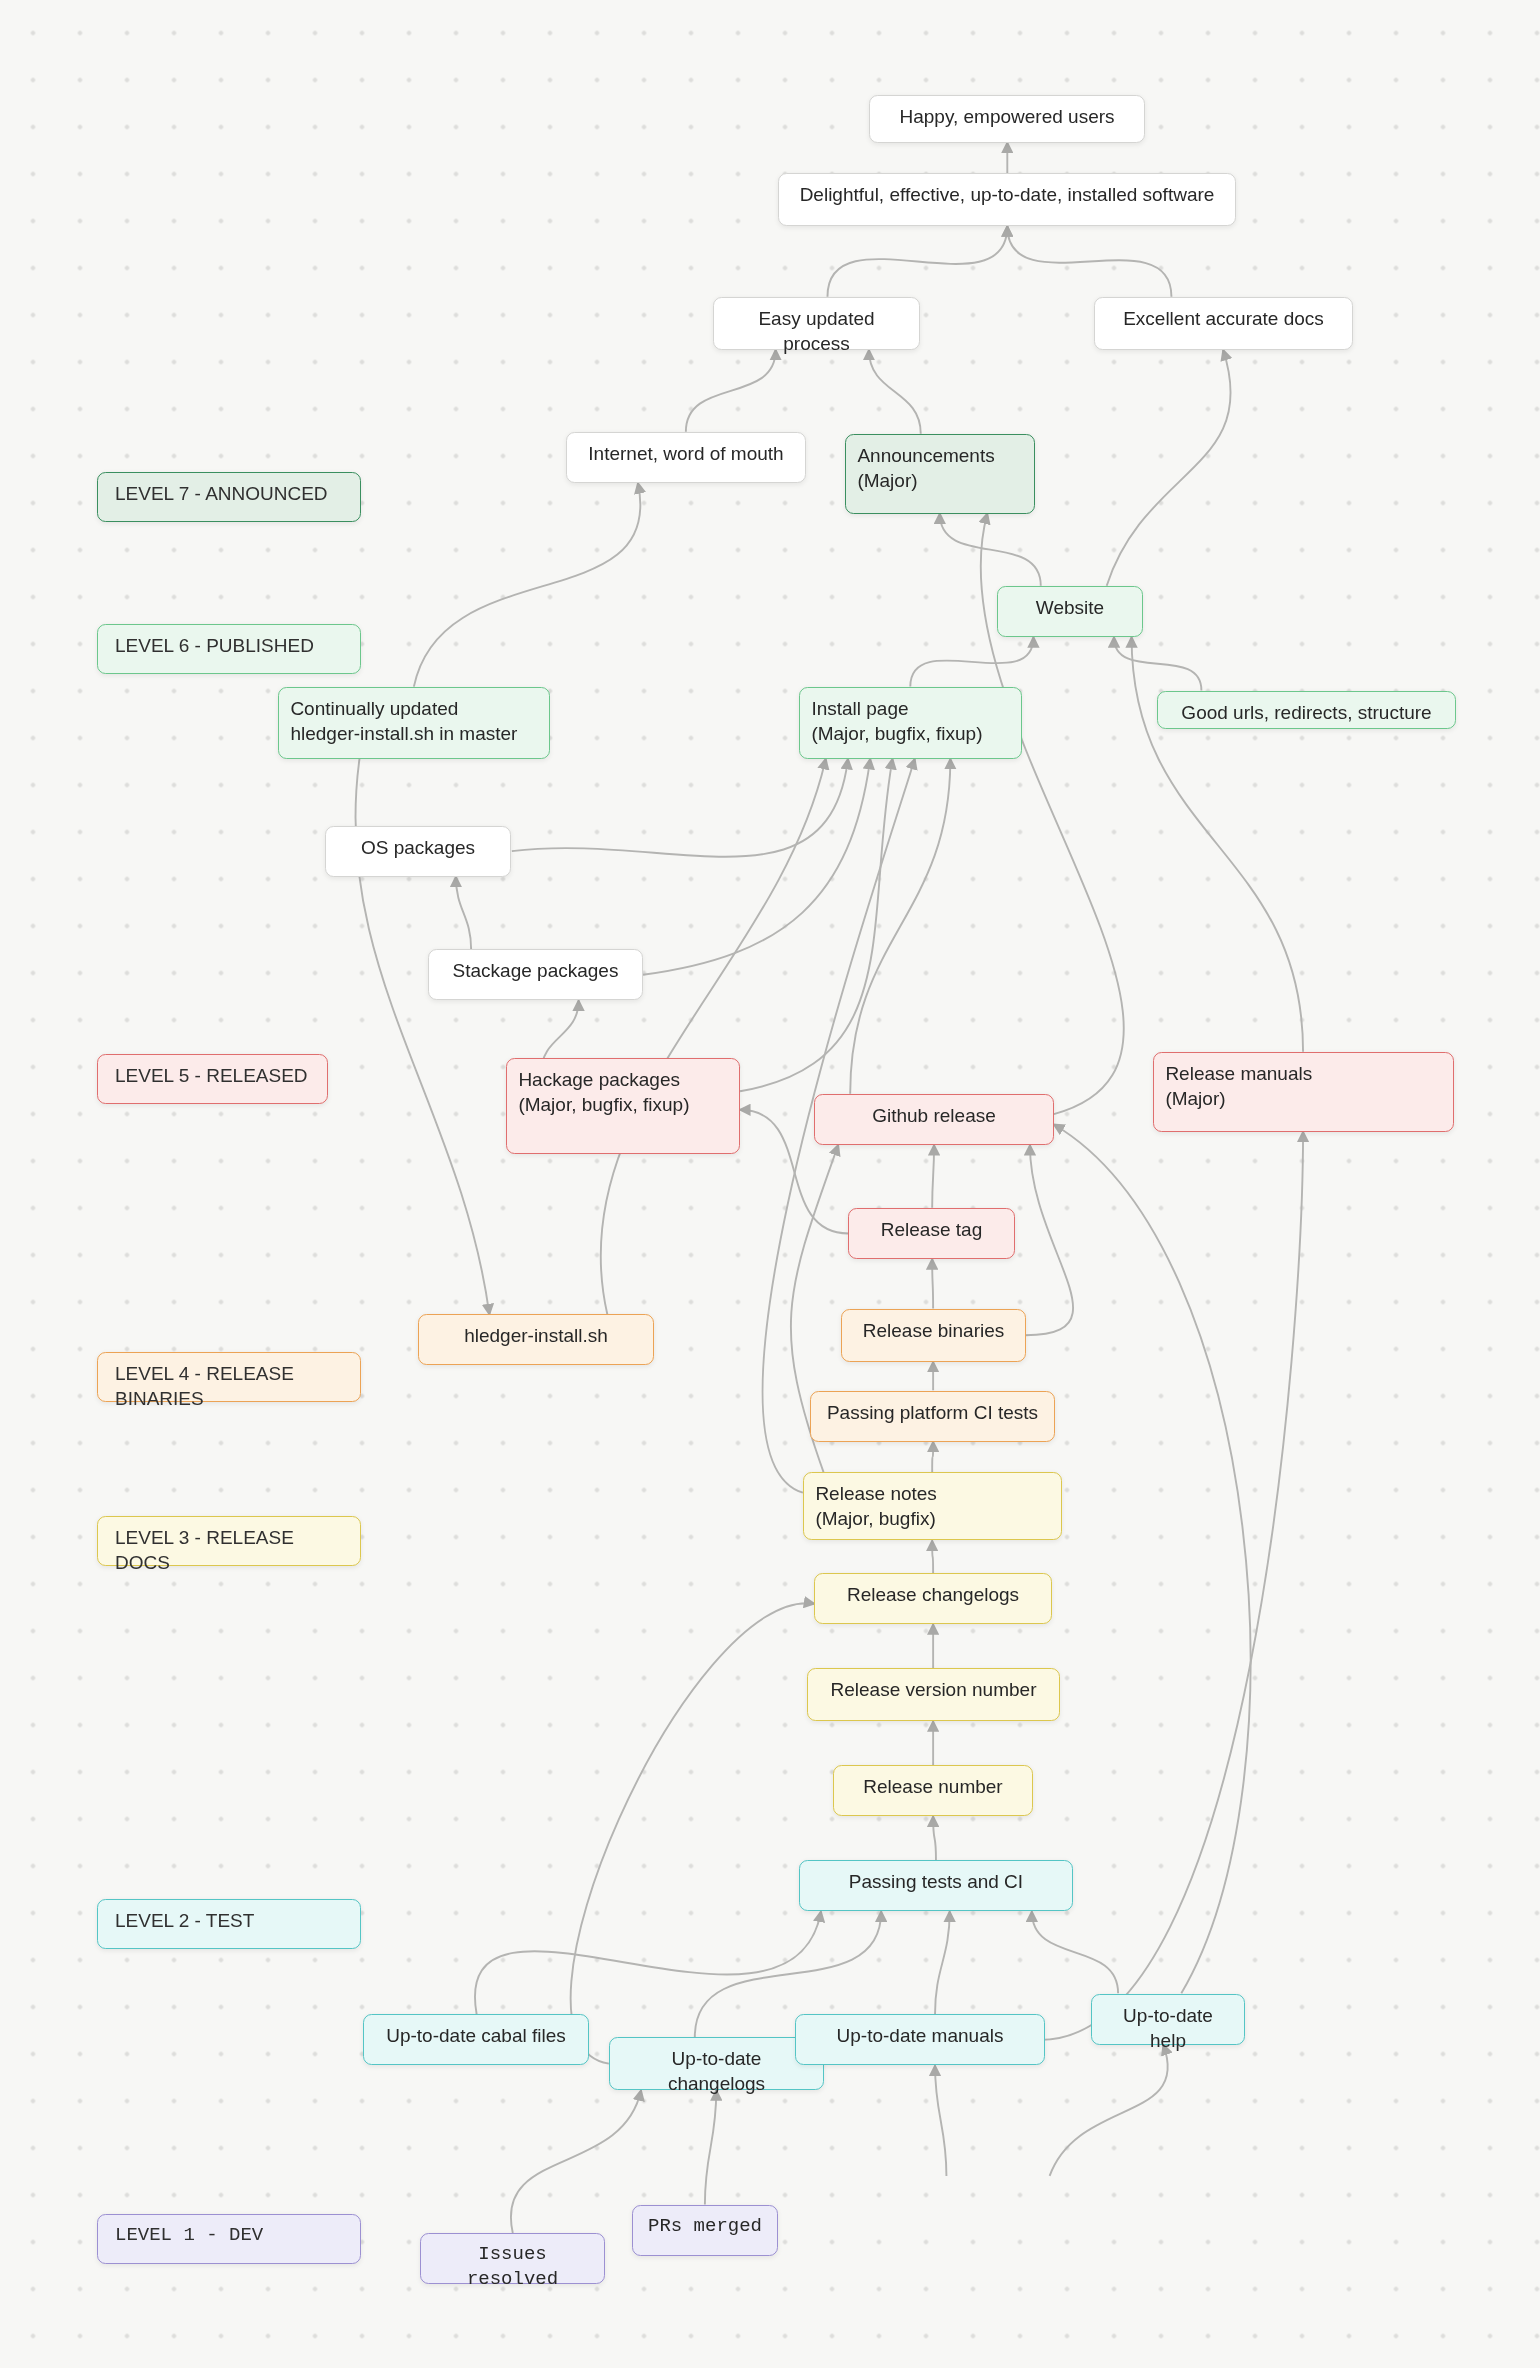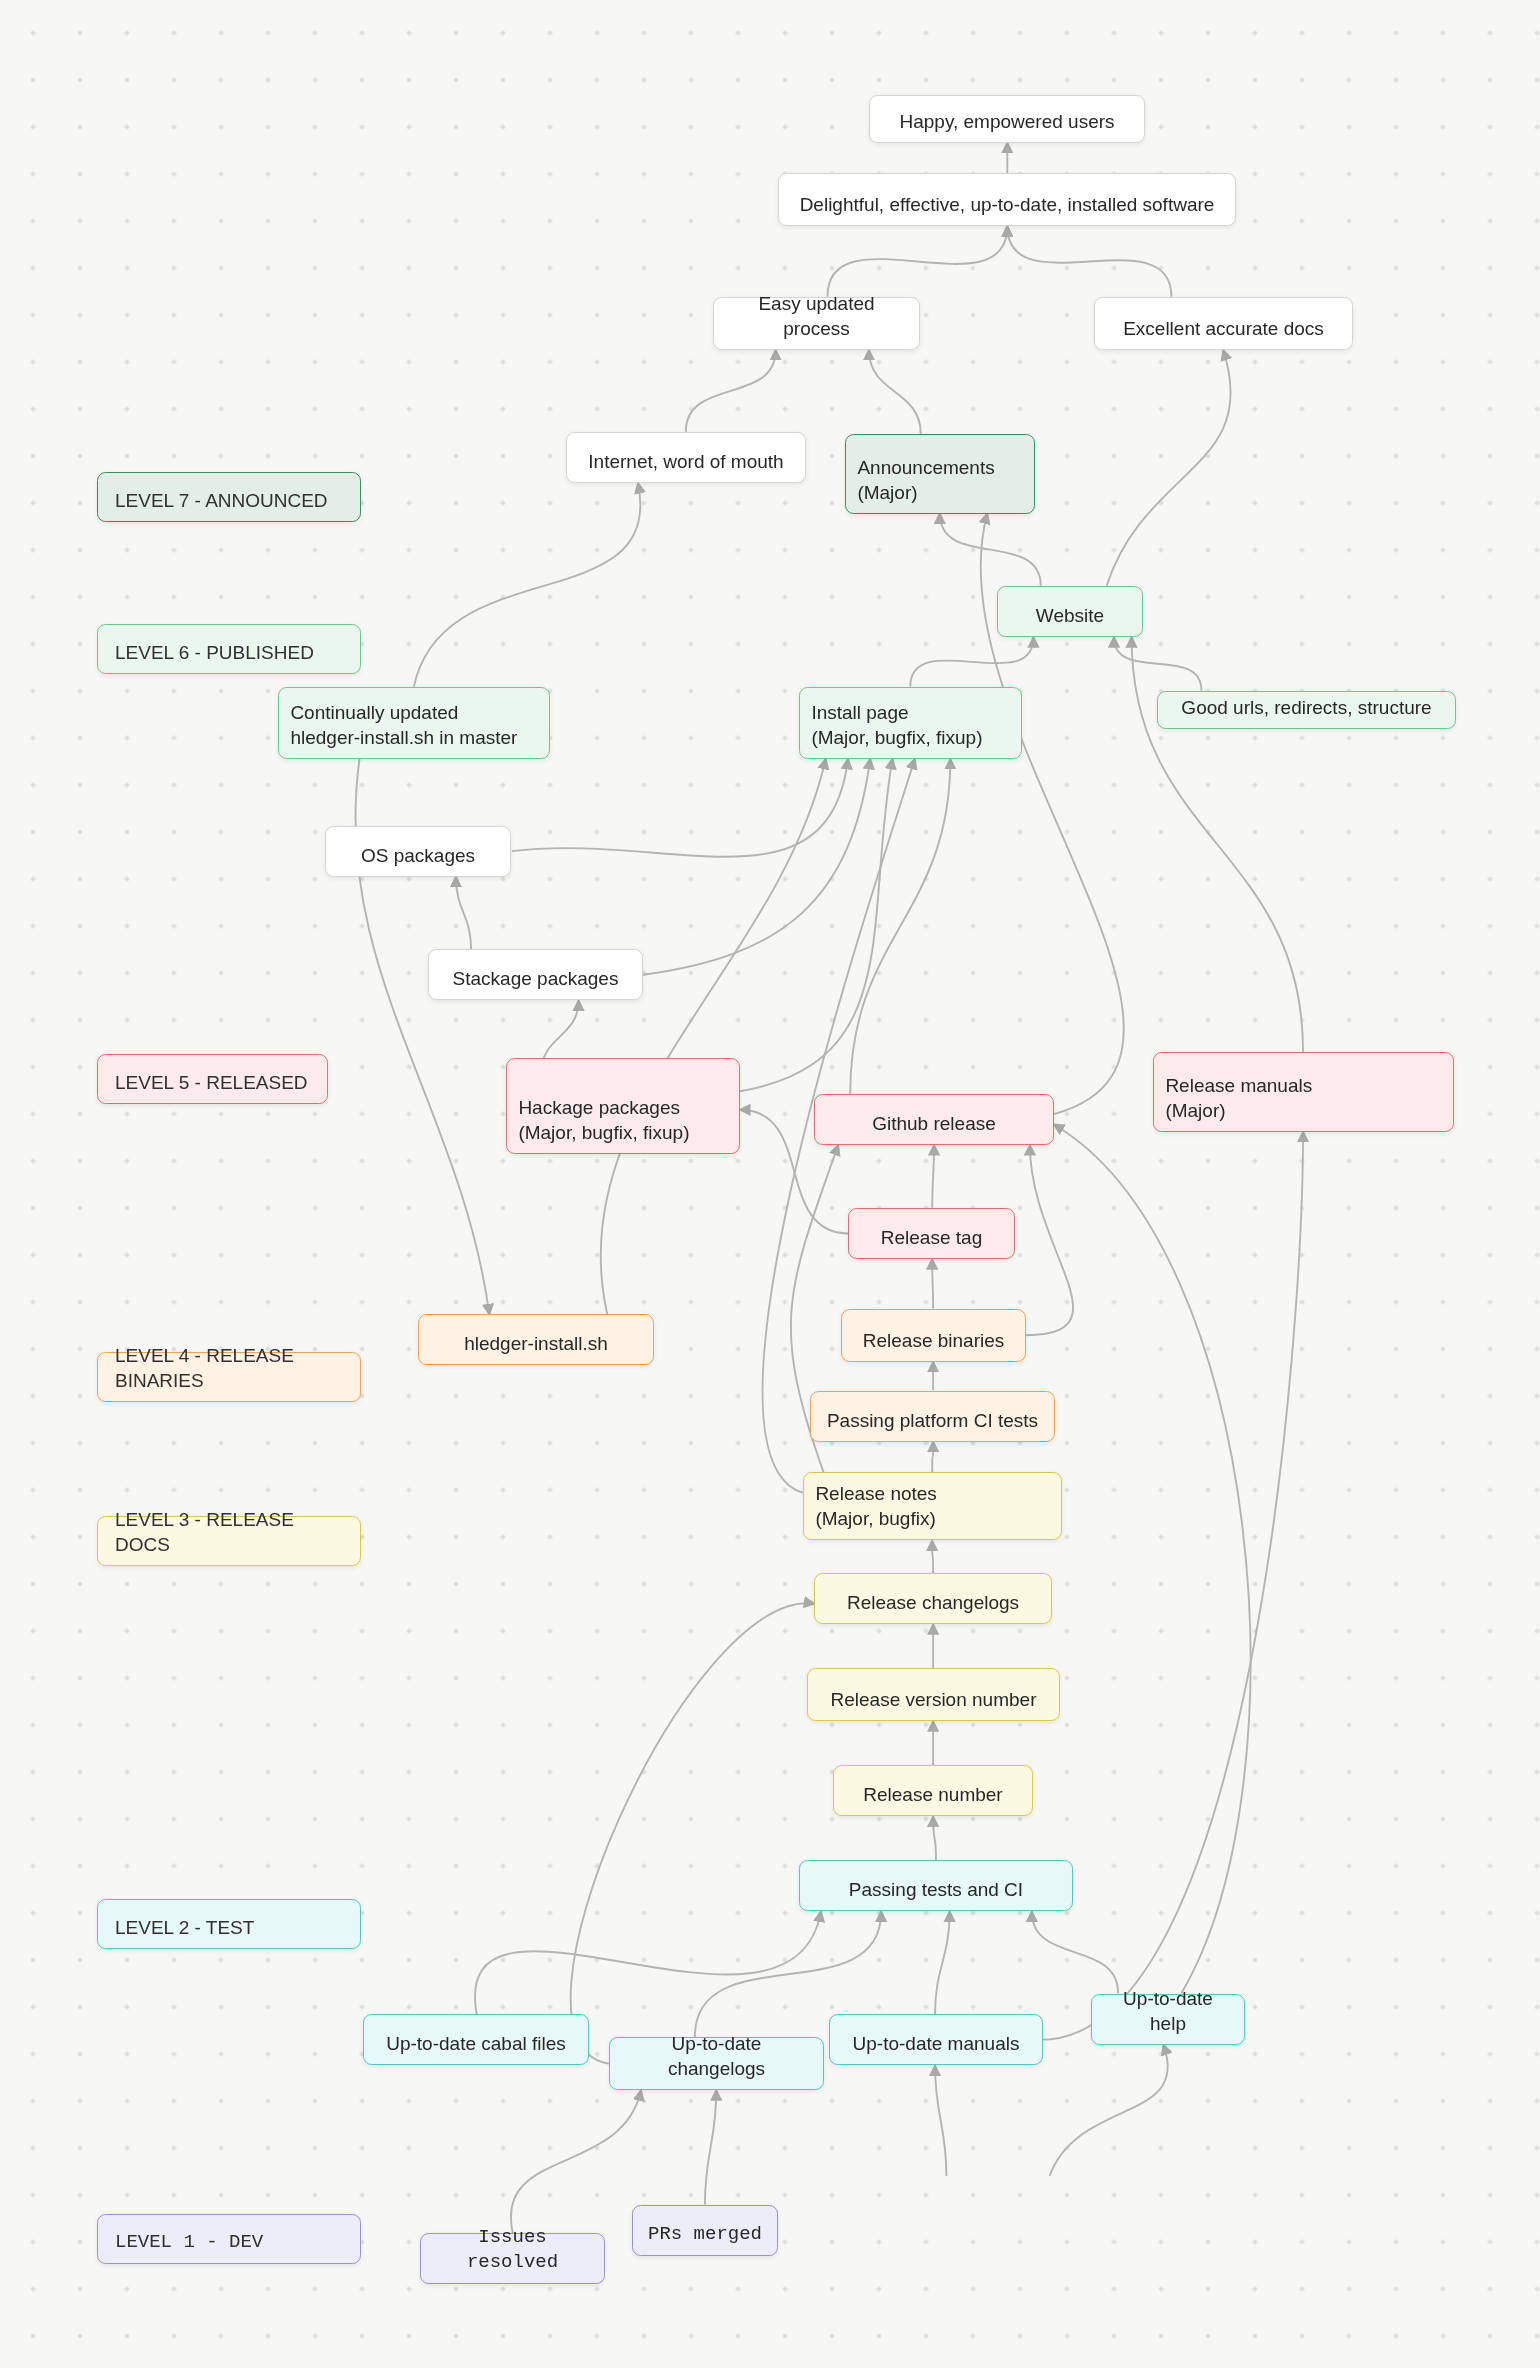--- a/index.html
+++ b/index.html
@@ -14,21 +14,21 @@
     background-color:#f7f7f5;
     background-image:radial-gradient(circle,#dddddb 1.9px,transparent 2.5px);
     background-size:47px 47px;
     background-position:9.5px 9.5px;
   }
   #edge-layer{position:absolute;left:0;top:0;z-index:1;}
   .edge{fill:none;stroke:#b4b4b2;stroke-width:2px;}
   .node{
     position:absolute;z-index:2;box-sizing:border-box;
     border-radius:8.6px;
-    display:flex;flex-direction:column;justify-content:flex-end;align-items:center;
+    display:flex;flex-direction:column;justify-content:flex-start;align-items:center;
     text-align:center;
     padding:7.6px 11.4px;
     font-size:19px;line-height:1.32;color:#272727;
     box-shadow:0 1.9px 4.8px rgba(0,0,0,0.07);
   }
   .node span{display:block;width:100%;}
   .tl{align-items:flex-start;text-align:left;}
   .lvl{align-items:flex-start;text-align:left;padding:7.6px 17px;font-size:19px;color:#303030;margin-top:38px;}
   .c-white   {background:#ffffff;border:1.4px solid #d5d5d3;}
   .c-greendark{background:#e3efe6;border:1.9px solid #3a8f5f;}
@@ -194,21 +194,21 @@
     </div>
   <div class="node c-cyan" style="left:799px;top:1860px;width:274px;height:51px">
       <span>Passing tests and CI</span>
     </div>
   <div class="node c-cyan" style="left:363px;top:2014px;width:226px;height:51px">
       <span>Up-to-date cabal files</span>
     </div>
   <div class="node c-cyan" style="left:609px;top:2037px;width:215px;height:53px">
       <span>Up-to-date changelogs</span>
     </div>
-  <div class="node c-cyan" style="left:829px;top:2014px;width:214px;height:51px">
+  <div class="node c-cyan" style="left:795px;top:2014px;width:250px;height:51px">
       <span>Up-to-date manuals</span>
     </div>
   <div class="node c-cyan" style="left:1091px;top:1994px;width:154px;height:51px">
       <span>Up-to-date help</span>
     </div>
   <div class="node c-purple" style="left:632px;top:2205px;width:146px;height:51px">
       <span>PRs merged</span>
     </div>
   <div class="node c-purple" style="left:420px;top:2233px;width:185px;height:51px">
       <span>Issues resolved</span>

